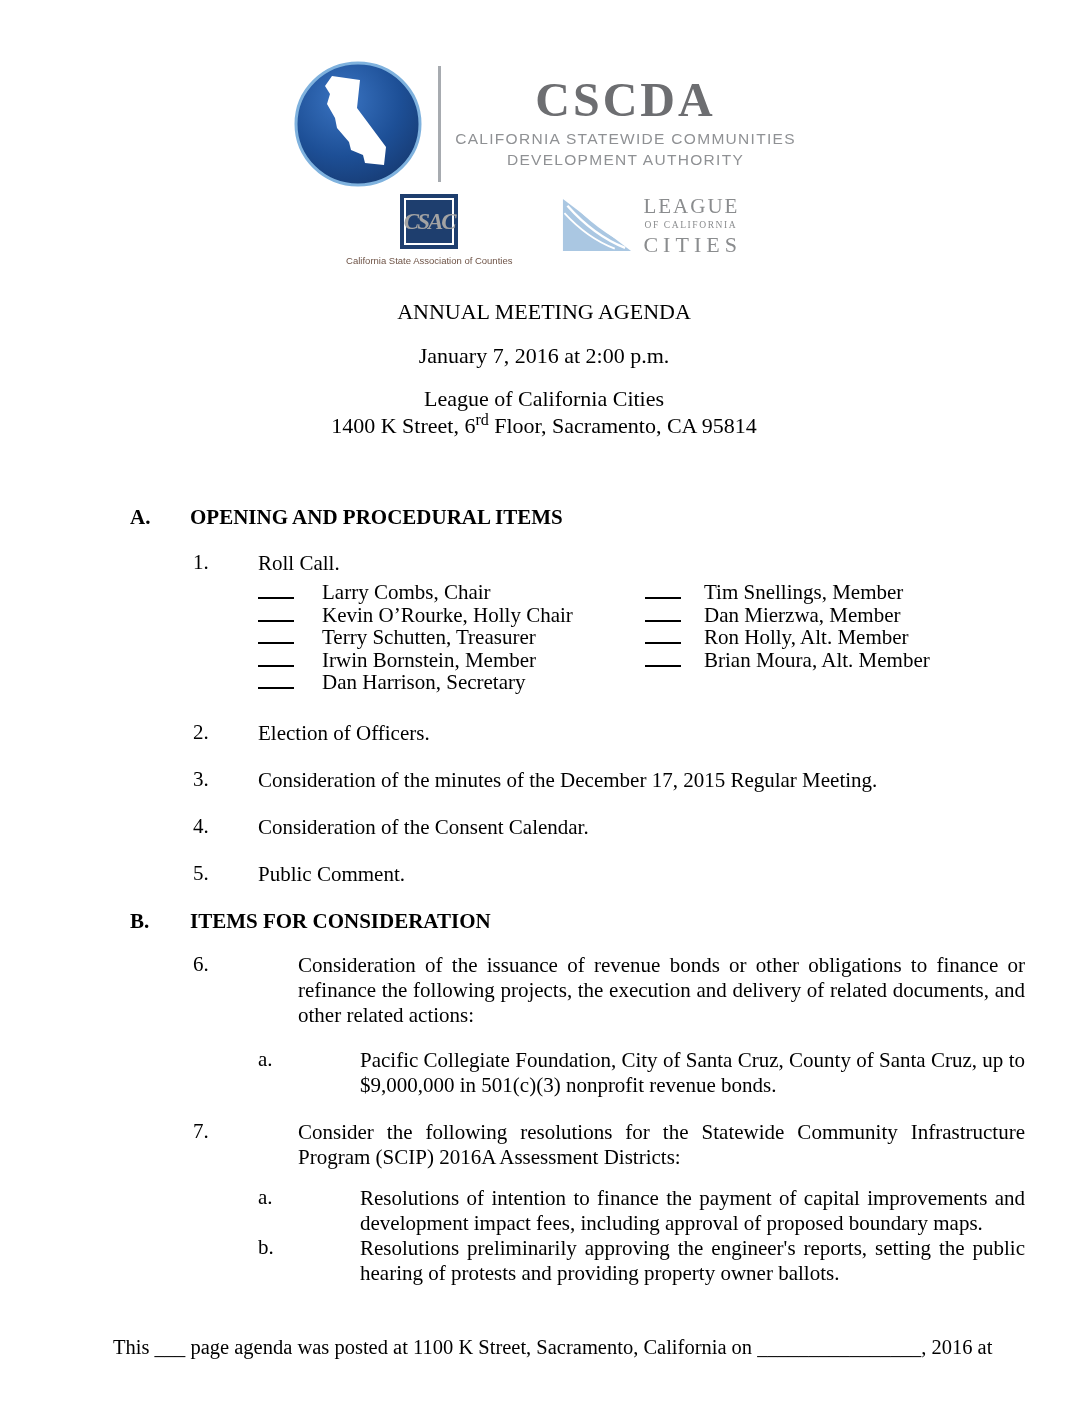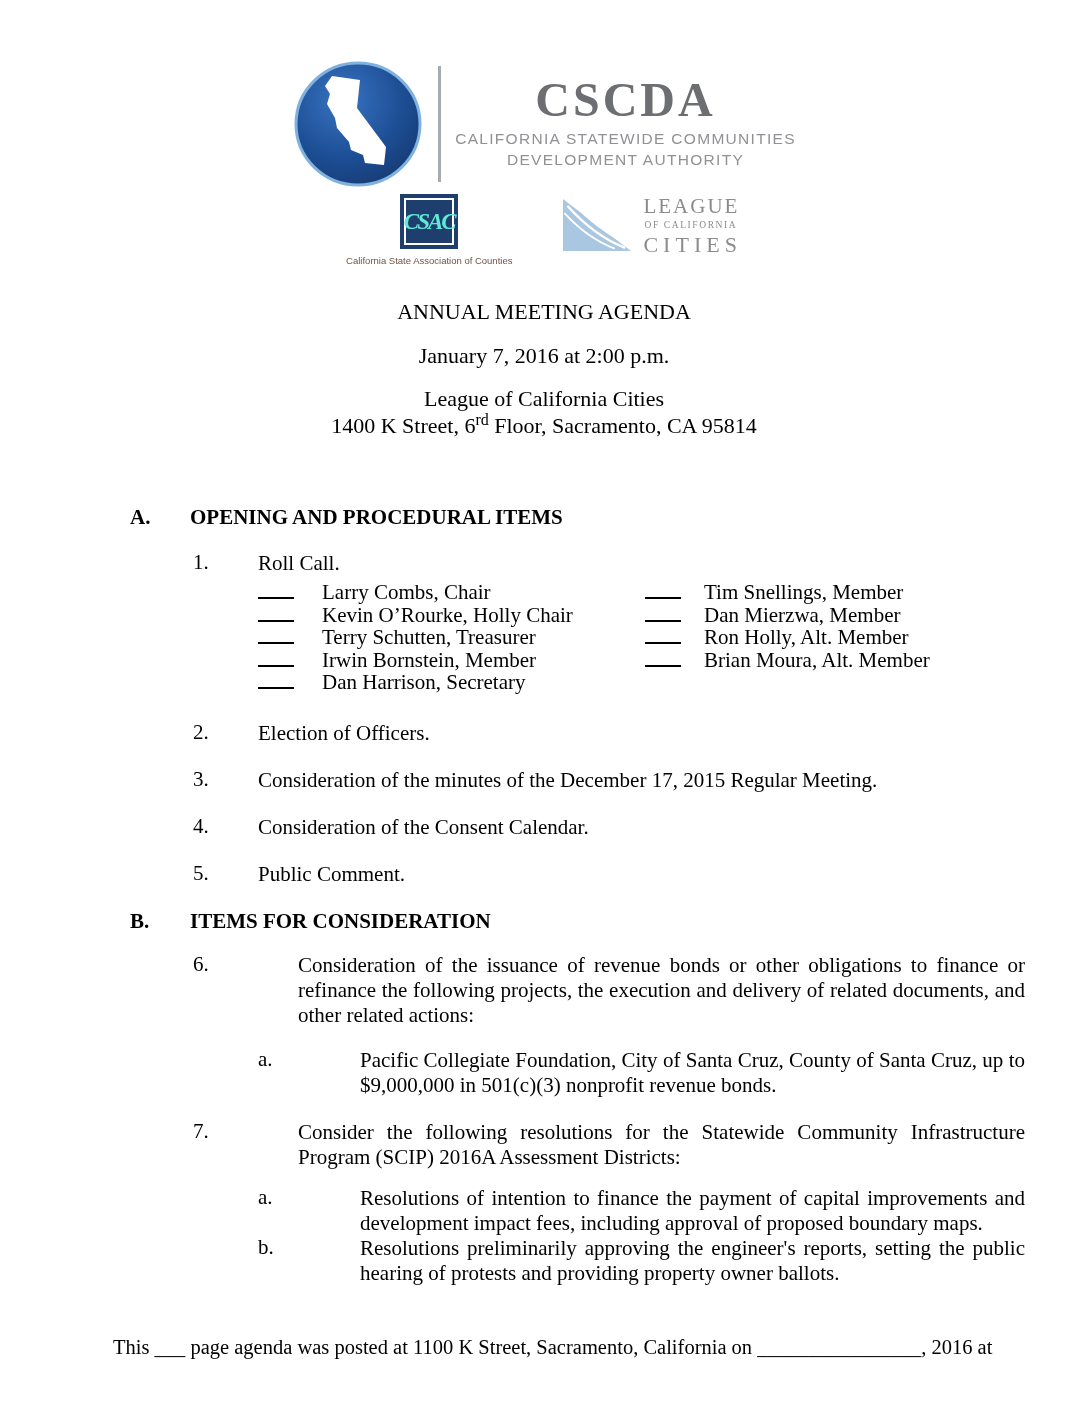--- a/index.html
+++ b/index.html
@@ -39,21 +39,21 @@
   .csac-block { display: flex; flex-direction: column; align-items: center; }
   .csac-box {
     width: 58px; height: 55px; background: #1e3e6e;
     display: flex; align-items: center; justify-content: center;
   }
   .csac-inner {
     width: 46px; height: 43px; border: 2px solid #ffffff;
     display: flex; align-items: center; justify-content: center;
   }
   .csac-word {
-    color: #5eead4; font-family: "Liberation Serif", serif;
+    color: #a3a3a3; font-family: "Liberation Serif", serif;
     font-style: italic; font-weight: bold; font-size: 23px; letter-spacing: -2px;
   }
   .csac-caption {
     margin-top: 6px; font-size: 9.5px; color: #6e5346;
     font-family: Liberation Sans, sans-serif; white-space: nowrap;
   }
   .league-block { display: flex; align-items: flex-start; gap: 9px; margin-top: 2px; }
   .league-text { display: flex; flex-direction: column; align-items: flex-start; color: #8a8c8e; }
   .league-l1 { font-size: 21px; letter-spacing: 2px; line-height: 1; }
   .league-l2 { font-size: 9.5px; letter-spacing: 1.6px; line-height: 1; margin: 4px 0 3px 1px; }

